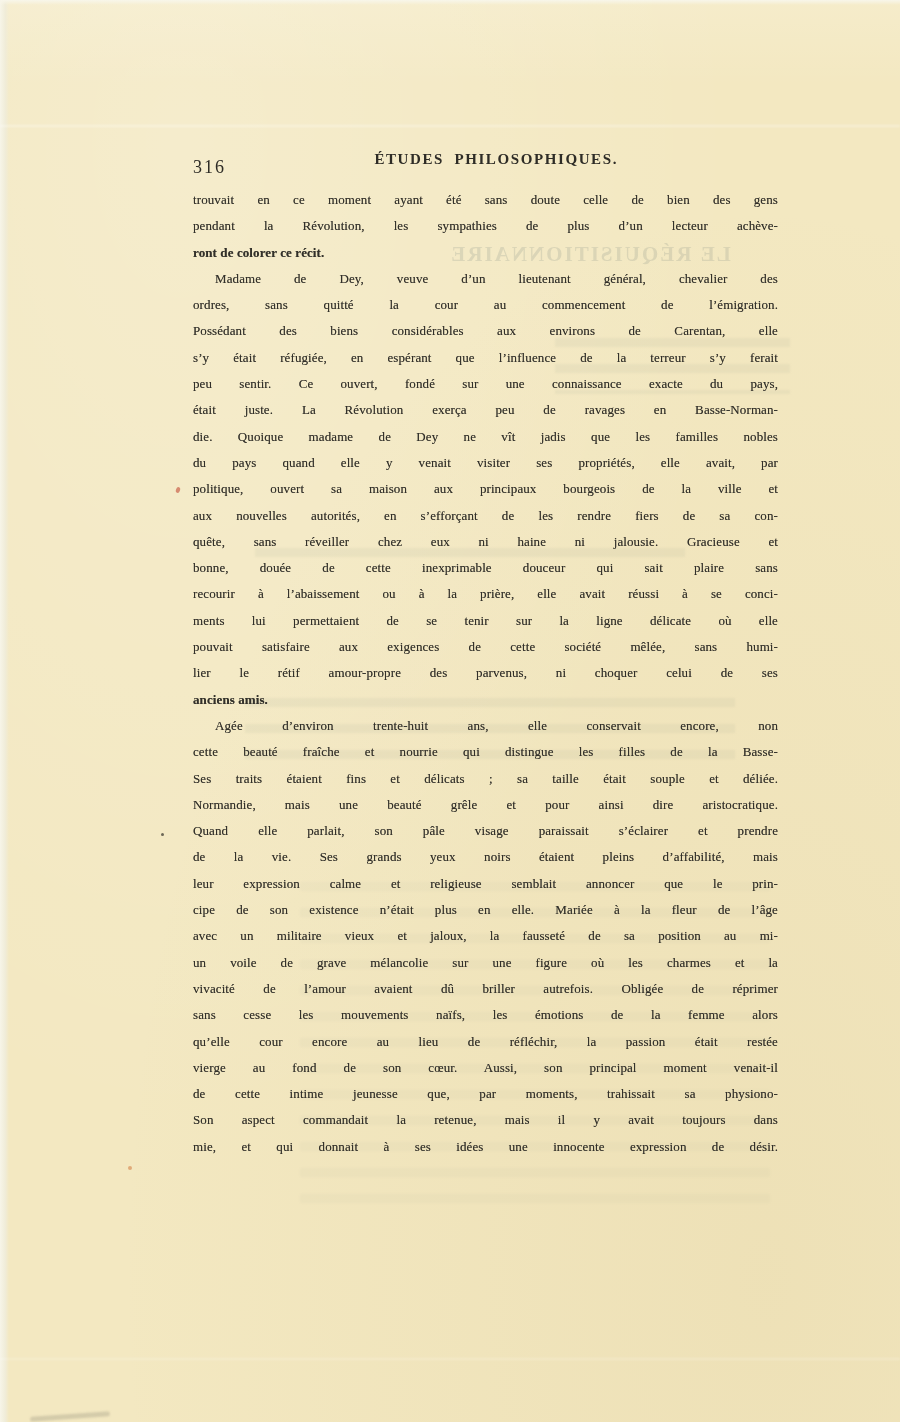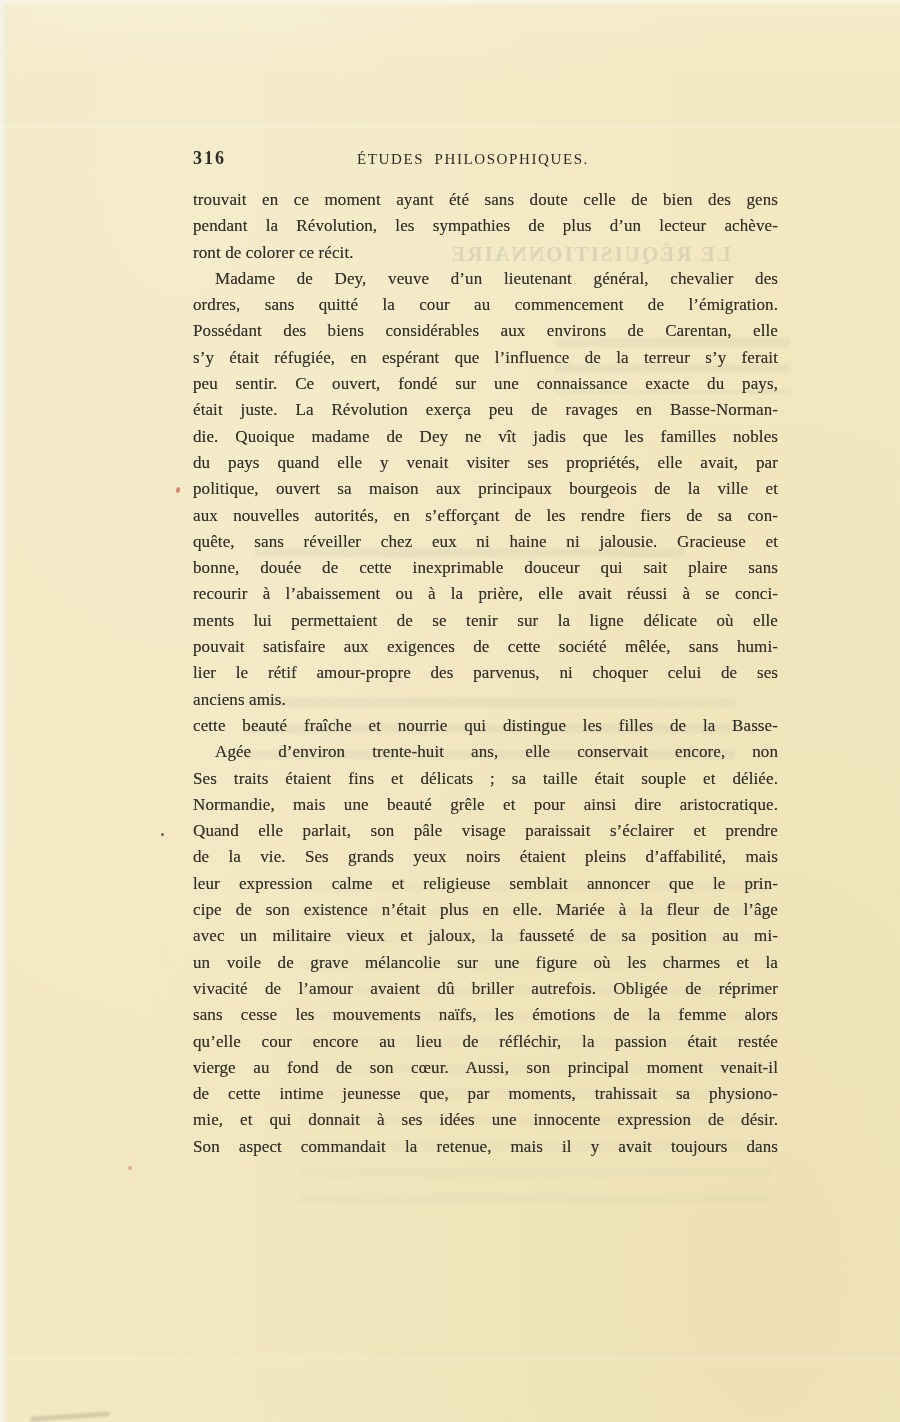--- a/index.html
+++ b/index.html
@@ -27,48 +27,48 @@
     position: absolute; left: 0; top: 0; width: 900px; height: 5px;
     background: linear-gradient(to bottom, #f8f6ea, rgba(248,246,234,0));
   }
   .crease { position: absolute; left: 0; width: 900px; height: 2px;
     background: rgba(255,255,255,0.35); filter: blur(1px); }
   .crease.c1 { top: 125px; }
   .crease.c2 { top: 1358px; opacity: .6; }
 
   
   .page-number {
-    position: absolute; left: 193px; top: 148px;
-    font-size: 18px; font-weight: 700; letter-spacing: 2px;
+    position: absolute; left: 193px; top: 157px;
+    font-size: 18px; font-weight: 400; letter-spacing: 2px;
     color: #2e2c26;
   }
   .running-header {
-    position: absolute; left: 308px; top: 151px; width: 330px;
-    text-align: center;
-    font-size: 15px; font-weight: 400; letter-spacing: 1.6px;
+    position: absolute; left: 288px; top: 151px; width: 330px;
+    text-align: right;
+    font-size: 15px; font-weight: 700; letter-spacing: 1.6px;
     word-spacing: 5px;
     color: #2e2c26;
   }
 
   
   .text-block {
     position: absolute; left: 193px; top: 187px; width: 585px;
     color: #32302a;
     text-shadow: 0 0 0.5px rgba(50,47,40,0.55);
   }
   .line {
-    font-size: 17px;
+    font-size: 13px;
     height: 26.3px; line-height: 26.3px;
     white-space: nowrap;
     text-align: justify;
     text-align-last: justify;
     letter-spacing: 0.1px;
   }
   .line.indent { padding-left: 22px; }
-  .line.end { text-align-last: left; white-space: normal; }
+  .line.end { text-align-last: left; white-space: normal; font-weight: bold; }
 
   
   .show-through-title {
     position: absolute; left: 400px; top: 242px; width: 380px;
     transform: scaleX(-1);
     font-size: 21px; font-weight: 700; letter-spacing: 2px;
     color: rgba(95,115,110,0.16);
     filter: blur(0.6px);
     text-align: center;
   }
@@ -124,35 +124,35 @@
   <div class="line">du pays quand elle y venait visiter ses propriétés, elle avait, par</div>
   <div class="line">politique, ouvert sa maison aux principaux bourgeois de la ville et</div>
   <div class="line">aux nouvelles autorités, en s’efforçant de les rendre fiers de sa con-</div>
   <div class="line">quête, sans réveiller chez eux ni haine ni jalousie. Gracieuse et</div>
   <div class="line">bonne, douée de cette inexprimable douceur qui sait plaire sans</div>
   <div class="line">recourir à l’abaissement ou à la prière, elle avait réussi à se conci-</div>
   <div class="line">ments lui permettaient de se tenir sur la ligne délicate où elle</div>
   <div class="line">pouvait satisfaire aux exigences de cette société mêlée, sans humi-</div>
   <div class="line">lier le rétif amour-propre des parvenus, ni choquer celui de ses</div>
   <div class="line end">anciens amis.</div>
+  <div class="line indent">Agée d’environ trente-huit ans, elle conservait encore, non</div>
   <div class="line">cette beauté fraîche et nourrie qui distingue les filles de la Basse-</div>
-  <div class="line indent">Agée d’environ trente-huit ans, elle conservait encore, non</div>
   <div class="line">Ses traits étaient fins et délicats ; sa taille était souple et déliée.</div>
   <div class="line">Normandie, mais une beauté grêle et pour ainsi dire aristocratique.</div>
   <div class="line">Quand elle parlait, son pâle visage paraissait s’éclairer et prendre</div>
   <div class="line">de la vie. Ses grands yeux noirs étaient pleins d’affabilité, mais</div>
   <div class="line">leur expression calme et religieuse semblait annoncer que le prin-</div>
   <div class="line">cipe de son existence n’était plus en elle. Mariée à la fleur de l’âge</div>
   <div class="line">avec un militaire vieux et jaloux, la fausseté de sa position au mi-</div>
   <div class="line">un voile de grave mélancolie sur une figure où les charmes et la</div>
   <div class="line">vivacité de l’amour avaient dû briller autrefois. Obligée de réprimer</div>
   <div class="line">sans cesse les mouvements naïfs, les émotions de la femme alors</div>
   <div class="line">qu’elle cour encore au lieu de réfléchir, la passion était restée</div>
   <div class="line">vierge au fond de son cœur. Aussi, son principal moment venait-il</div>
   <div class="line">de cette intime jeunesse que, par moments, trahissait sa physiono-</div>
+  <div class="line">Son aspect commandait la retenue, mais il y avait toujours dans</div>
   <div class="line">mie, et qui donnait à ses idées une innocente expression de désir.</div>
-  <div class="line">Son aspect commandait la retenue, mais il y avait toujours dans</div>
 </div>
 
 <div class="speck red1"></div>
 <div class="speck red2"></div>
 <div class="speck dot1"></div>
 <div class="speck smudge"></div>
 
 </body></html>

